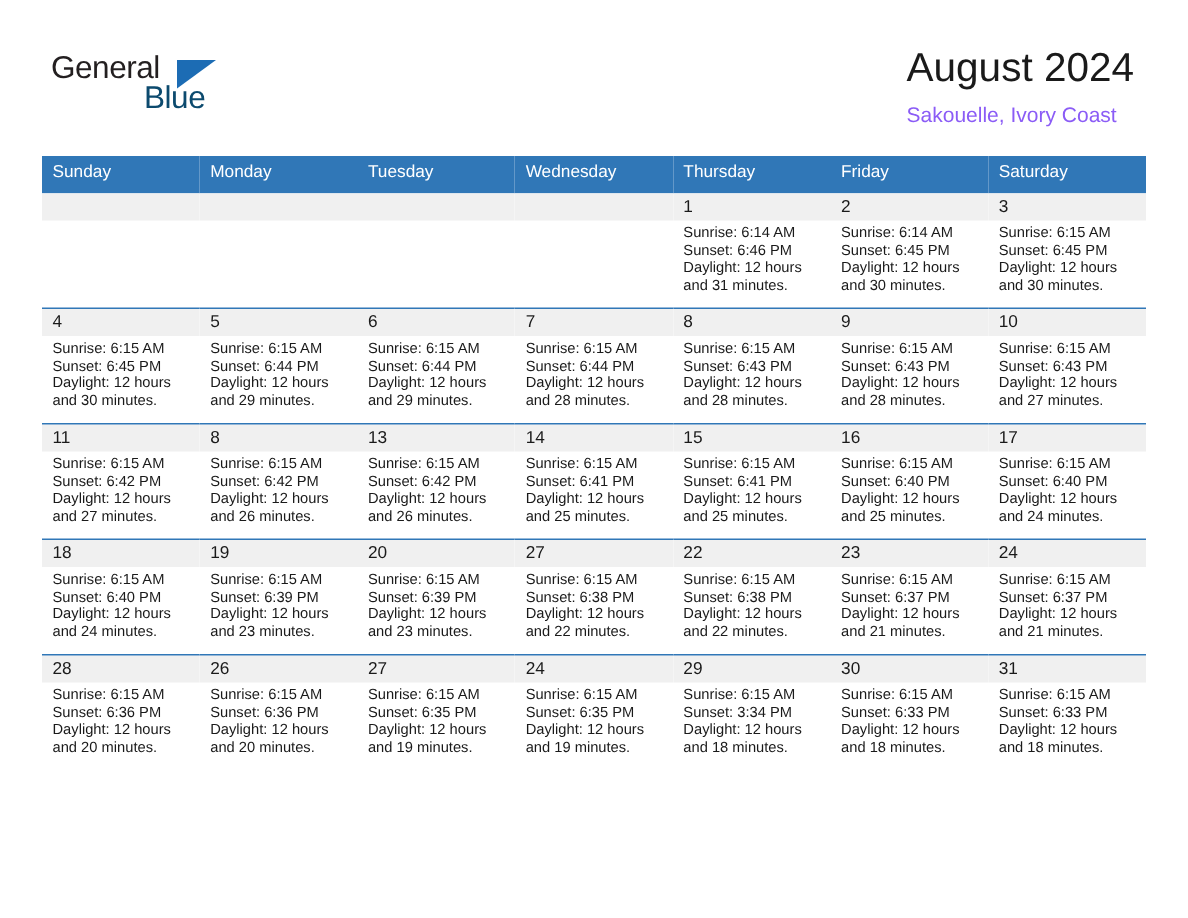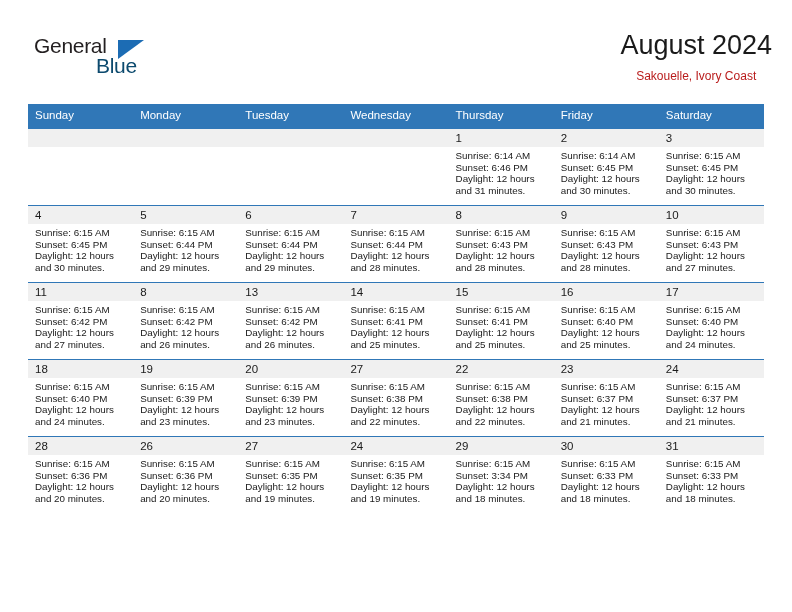--- a/index.html
+++ b/index.html
@@ -19,21 +19,21 @@
     width: 792px;
     height: 612px;
     box-sizing: border-box;
   }
 
   
   .top-bar {
     position: absolute;
     left: 28px;
     top: 28px;
-    right: 20px;
+    right: 36px;
     height: 68px;
   }
   .logo {
     position: absolute;
     left: 6px;
     top: 6px;
     width: 150px;
     height: 52px;
   }
   .logo-general {
@@ -60,31 +60,31 @@
     top: 20px;
     font-size: 21px;
     letter-spacing: -0.3px;
     color: #0c4a6e;
     font-family: "Liberation Sans", sans-serif;
   }
   .title-block {
     position: absolute;
     right: 0;
     top: 0;
-    text-align: center;
+    text-align: left;
   }
   .cal-title {
     font-size: 27px;
     color: #1a1a1a;
     line-height: 34px;
     white-space: nowrap;
   }
   .cal-subtitle {
-    font-size: 12px;
-    color: #b91c1c;
+    font-size: 14px;
+    color: #8b5cf6;
     line-height: 20px;
     margin-top: 4px;
     white-space: nowrap;
   }
 
   
   .calendar {
     position: absolute;
     left: 28px;
     top: 104px;

